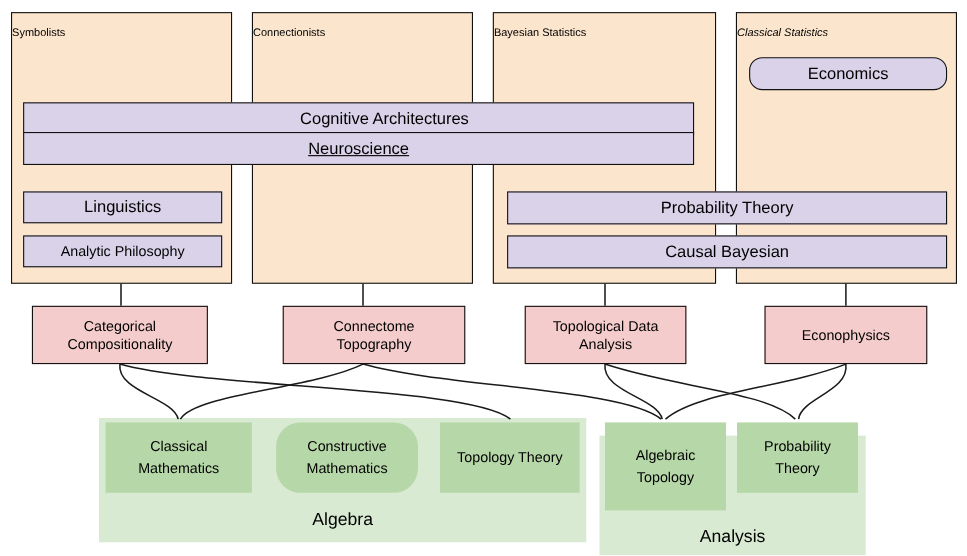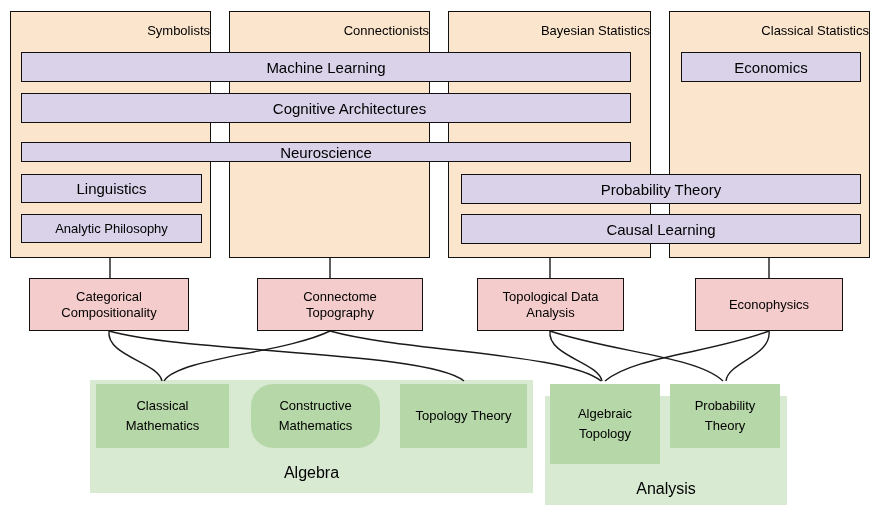--- a/index.html
+++ b/index.html
@@ -5,22 +5,22 @@
   html,body{margin:0;padding:0;background:#ffffff;}
   #canvas{
     position:relative;width:879px;height:505px;background:#ffffff;
     font-family:"Liberation Sans", sans-serif;color:#000;overflow:hidden;
   }
   .abs{position:absolute;box-sizing:border-box;}
   .group{
     background:#FCE5CD;border:1.5px solid #111;z-index:1;
   }
   .group-title{
-    position:absolute;left:0;right:0;top:9px;text-align:right;
-    font-size:13px;line-height:19px;
+    position:absolute;left:0;right:0;top:9px;text-align:left;
+    font-size:10px;line-height:19px;
   }
   .bar{
     background:#D9D2E9;border:1.5px solid #111;z-index:2;
     display:flex;align-items:center;justify-content:center;
     font-size:15px;
   }
   .bar.small{font-size:13px;}
   .bridge{
     background:#F4CCCC;border:1.5px solid #111;z-index:2;
     display:flex;align-items:center;justify-content:center;text-align:center;
@@ -47,46 +47,43 @@
 
   <div class="abs group" style="left:10px;top:11px;width:201px;height:247px;">
     <div class="group-title">Symbolists</div>
   </div>
   <div class="abs group" style="left:229px;top:11px;width:201px;height:247px;">
     <div class="group-title">Connectionists</div>
   </div>
   <div class="abs group" style="left:448px;top:11px;width:203px;height:247px;">
     <div class="group-title">Bayesian Statistics</div>
   </div>
-  <div class="abs group" style="left:669px;top:11px;width:201px;height:247px;">
+  <div class="abs group" style="left:669px;top:11px;width:201px;height:247px;font-style:italic;">
     <div class="group-title">Classical Statistics</div>
   </div>
 
-  <div class="abs bar" style="left:21px;top:52px;width:610px;height:30px;">
-    <span>Machine Learning</span>
-  </div>
   <div class="abs bar" style="left:21px;top:93px;width:610px;height:30px;padding-left:47px;">
     <span>Cognitive Architectures</span>
   </div>
-  <div class="abs bar" style="left:21px;top:142px;width:610px;height:20px;">
+  <div class="abs bar" style="left:21px;top:120px;width:610px;height:30px;text-decoration:underline;">
     <span>Neuroscience</span>
   </div>
   <div class="abs bar" style="left:21px;top:174px;width:181px;height:29px;">
     <span>Linguistics</span>
   </div>
   <div class="abs bar small" style="left:21px;top:214px;width:181px;height:29px;align-items:center;">
     <span>Analytic Philosophy</span>
   </div>
   <div class="abs bar" style="left:461px;top:174px;width:400px;height:30px;">
     <span>Probability Theory</span>
   </div>
   <div class="abs bar" style="left:461px;top:214px;width:400px;height:30px;">
-    <span>Causal Learning</span>
+    <span>Causal Bayesian</span>
   </div>
-  <div class="abs bar" style="left:681px;top:52px;width:180px;height:30px;">
+  <div class="abs bar" style="left:681px;top:52px;width:180px;height:30px;border-radius:12px;">
     <span>Economics</span>
   </div>
 
   <div class="abs bridge" style="left:29px;top:278px;width:160px;height:53px;">
     <span>Categorical Compositionality</span>
   </div>
   <div class="abs bridge" style="left:257px;top:278px;width:166px;height:53px;">
     <span>Connectome Topography</span>
   </div>
   <div class="abs bridge" style="left:477px;top:278px;width:147px;height:53px;">

